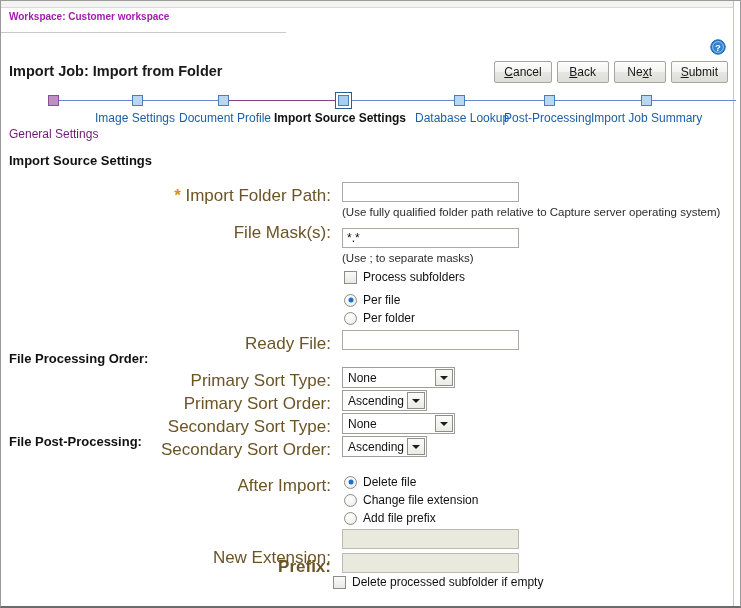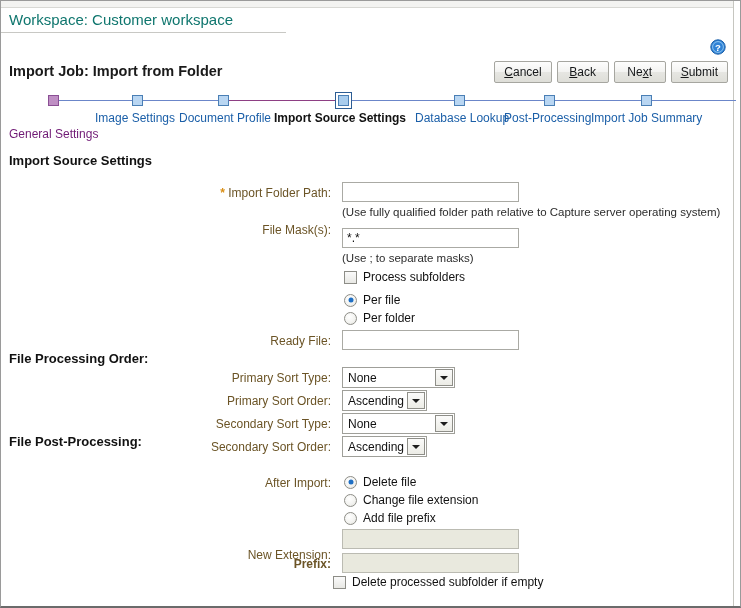--- a/index.html
+++ b/index.html
@@ -39,23 +39,23 @@
     height: 606px;
     background: #ffffff;
     border-left: 1px solid #c6c6c0;
   }
 
   
   .workspace-title {
     position: absolute;
     left: 8px;
     top: 10px;
-    font-size: 15px;
-    font-weight: normal;
-    color: #0f766e;
+    font-size: 10px;
+    font-weight: bold;
+    color: #a21caf;
     white-space: nowrap;
   }
   .workspace-rule {
     position: absolute;
     left: 0;
     top: 31px;
     width: 285px;
     height: 1px;
     background: #c8c8c4;
   }
@@ -174,21 +174,21 @@
     color: #111111;
     white-space: nowrap;
   }
 
   
   .flabel {
     position: absolute;
     text-align: right;
     width: 230px;
     left: 100px;
-    font-size: 12px;
+    font-size: 17px;
     color: #6b5426;
     white-space: nowrap;
   }
   .req {
     color: #d98f16;
     font-weight: bold;
   }
   .txt {
     position: absolute;
     box-sizing: border-box;

